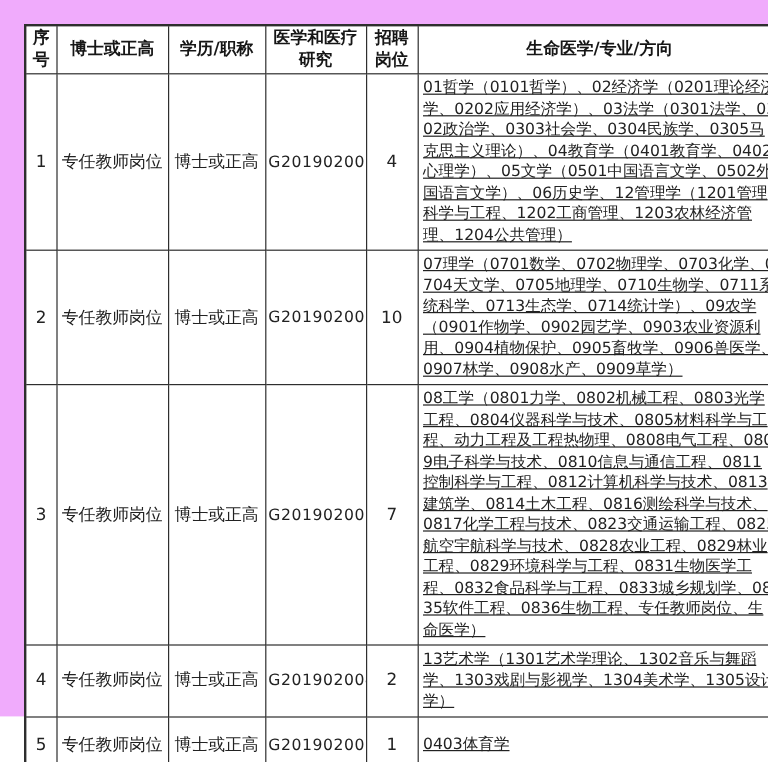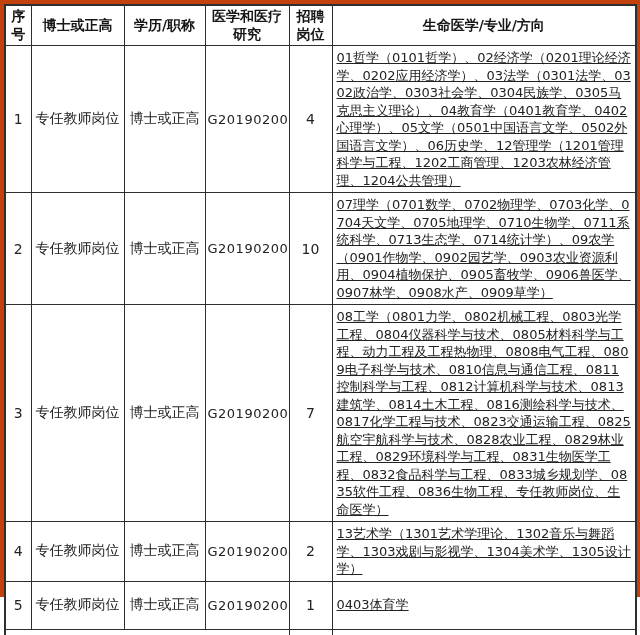--- a/index.html
+++ b/index.html
@@ -7,23 +7,23 @@
     padding: 0;
     background: #ffffff;
     width: 640px;
     height: 635px;
     overflow: hidden;
     font-family: "DejaVu Sans", "Liberation Sans", sans-serif;
   }
   .page {
     width: 640px;
     height: 597px;
-    background: #c2410c;
+    background: #f0abfc;
     box-sizing: border-box;
-    padding: 4px;
+    padding: 20px;
   }
   table.recruit {
     border-collapse: collapse;
     table-layout: fixed;
     width: 633px;
     background: #ffffff;
     color: #1f1f1f;
     border: 2px solid #2e2e2e;
   }
   table.recruit th,

